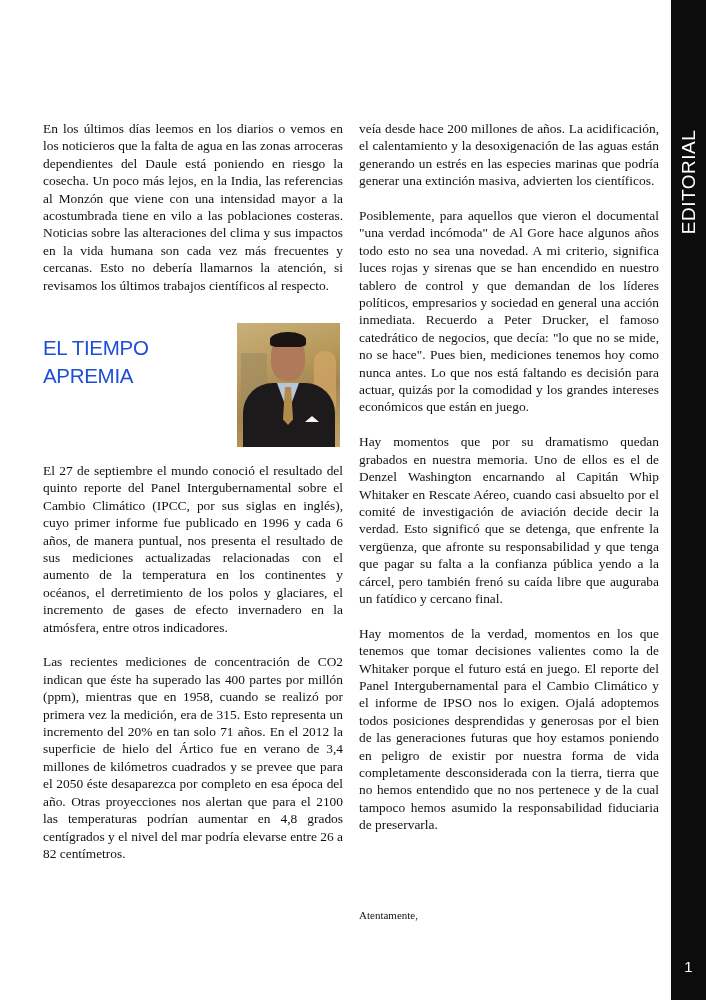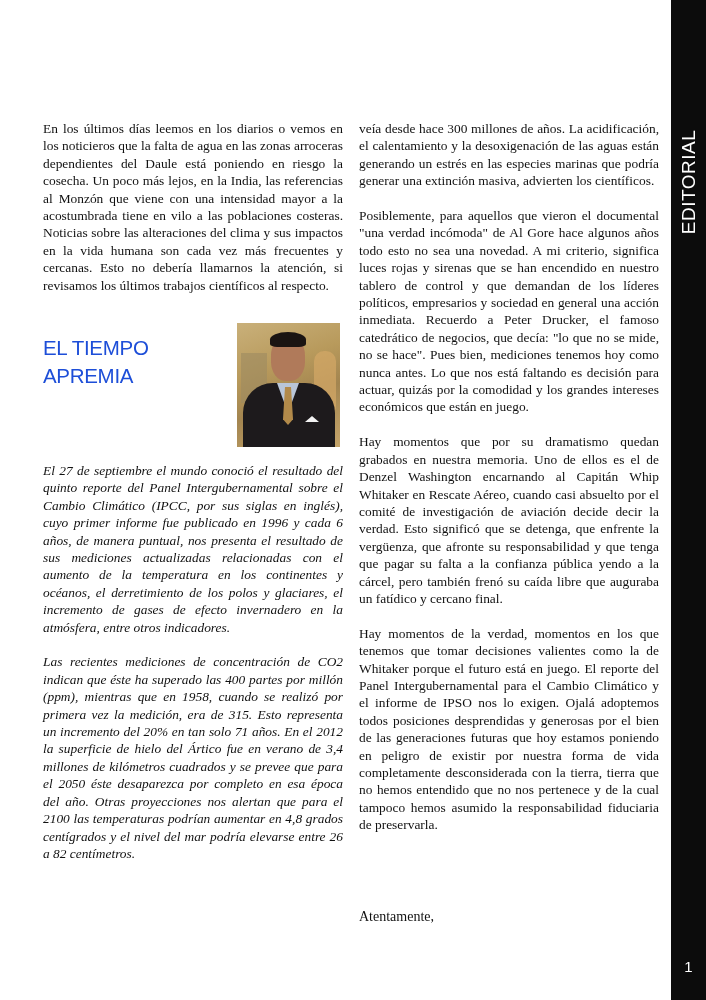--- a/index.html
+++ b/index.html
@@ -25,21 +25,21 @@
       color: #ffffff; font-family: "Liberation Sans", sans-serif; font-size: 15px;
     }
     .col {
       position: absolute; width: 300px;
       font-size: 13.4px; line-height: 17.4px; text-align: justify;
       hyphens: manual;
     }
     .col p { margin: 0 0 17.4px 0; }
     .col p:last-child { margin-bottom: 0; }
     #col-left-top { left: 43px; top: 120px; }
-    #col-left-bottom { left: 43px; top: 462px; font-style: italic; }
+    #col-left-bottom { left: 43px; top: 462px; }
     #col-right { left: 359px; top: 120px; }
     .headline {
       position: absolute; left: 43px; top: 334px;
       font-family: "Liberation Sans", sans-serif; font-size: 20.5px; line-height: 28px;
       color: #1d4ed8; letter-spacing: -0.3px;
     }
     .headline span { display: block; }
     .photo {
       position: absolute; left: 237px; top: 323px; width: 103px; height: 124px;
       overflow: hidden;
@@ -71,21 +71,21 @@
     }
     .photo .head {
       position: absolute; left: 34px; top: 12px; width: 34px; height: 46px;
       background: #b07a5a; border-radius: 45% 45% 42% 42%;
     }
     .photo .hair {
       position: absolute; left: 33px; top: 9px; width: 36px; height: 15px;
       background: #1a1412; border-radius: 50% 50% 20% 20%;
     }
     .closing {
-      position: absolute; left: 359px; top: 909px; font-size: 14px; font-family: Liberation Serif, serif;
+      position: absolute; left: 359px; top: 909px; font-size: 11px; font-family: Liberation Serif, serif;
     }
     .signature {
       position: absolute; right: 52px; top: 943px; text-align: right;
       font-weight: bold;
     }
     .signature .name { font-size: 14.4px; line-height: 18px; display: block; }
     .signature .email { font-size: 11px; line-height: 13px; display: block; }
   </style>
 </head>
 <body>
@@ -114,21 +114,21 @@
   <div class="head"></div>
   <div class="hair"></div>
 </div>
 
 <div class="col" id="col-left-bottom">
   <p>El 27 de septiembre el mundo conoció el resultado del quinto reporte del Panel Intergubernamental sobre el Cambio Climático (IPCC, por sus siglas en inglés), cuyo primer informe fue publicado en 1996 y cada 6 años, de manera puntual, nos presenta el resultado de sus mediciones actualizadas relaciona­das con el aumento de la temperatura en los conti­nentes y océanos, el derretimiento de los polos y glaciares, el incremento de gases de efecto inverna­dero en la atmósfera, entre otros indicadores.</p>
   <p>Las recientes mediciones de concentración de CO2 indican que éste ha superado las 400 partes por millón (ppm), mientras que en 1958, cuando se realizó por primera vez la medición, era de 315. Esto representa un incremento del 20% en tan solo 71 años. En el 2012 la superficie de hielo del Ártico fue en verano de 3,4 millones de kilómetros cuadrados y se prevee que para el 2050 éste desaparezca por completo en esa época del año. Otras proyecciones nos alertan que para el 2100 las temperaturas podrían aumentar en 4,8 grados centígrados y el nivel del mar podría elevarse entre 26 a 82 centíme­tros.</p>
 </div>
 
 <div class="col" id="col-right">
-  <p>veía desde hace 300 millones de años. La acidifi­cación, el calentamiento y la desoxigenación de las aguas están generando un estrés en las especies marinas que podría generar una extinción masiva, advierten los científicos.</p>
+  <p>veía desde hace 200 millones de años. La acidifi­cación, el calentamiento y la desoxigenación de las aguas están generando un estrés en las especies marinas que podría generar una extinción masiva, advierten los científicos.</p>
   <p>Posiblemente, para aquellos que vieron el documen­tal "una verdad incómoda" de Al Gore hace algunos años todo esto no sea una novedad. A mi criterio, significa luces rojas y sirenas que se han encendido en nuestro tablero de control y que demandan de los líderes políticos, empresarios y sociedad en general una acción inmediata. Recuerdo a Peter Drucker, el famoso catedrático de negocios, que decía: "lo que no se mide, no se hace". Pues bien, mediciones tenemos hoy como nunca antes. Lo que nos está faltando es decisión para actuar, quizás por la como­didad y los grandes intereses económicos que están en juego.</p>
   <p>Hay momentos que por su dramatismo quedan grabados en nuestra memoria. Uno de ellos es el de Denzel Washington encarnando al Capitán Whip Whitaker en Rescate Aéreo, cuando casi absuelto por el comité de investigación de aviación decide decir la verdad. Esto significó que se detenga, que enfrente la vergüenza, que afronte su responsabili­dad y que tenga que pagar su falta a la confianza pública yendo a la cárcel, pero también frenó su caída libre que auguraba un fatídico y cercano final.</p>
   <p>Hay momentos de la verdad, momentos en los que tenemos que tomar decisiones valientes como la de Whitaker porque el futuro está en juego. El reporte del Panel Intergubernamental para el Cambio Climático  y el informe de IPSO nos lo exigen. Ojalá adoptemos todos posiciones desprendidas y generosas por el bien de las generaciones futuras que hoy estamos poniendo en peligro de existir por nuestra forma de vida completamente desconsi­derada con la tierra, tierra que no hemos entendido que no nos pertenece y de la cual tampoco hemos asumido la responsabilidad fiduciaria de preser­varla.</p>
 </div>
 
 <div class="closing">Atentamente,</div>
 
 <div class="signature">
 </div>
 

